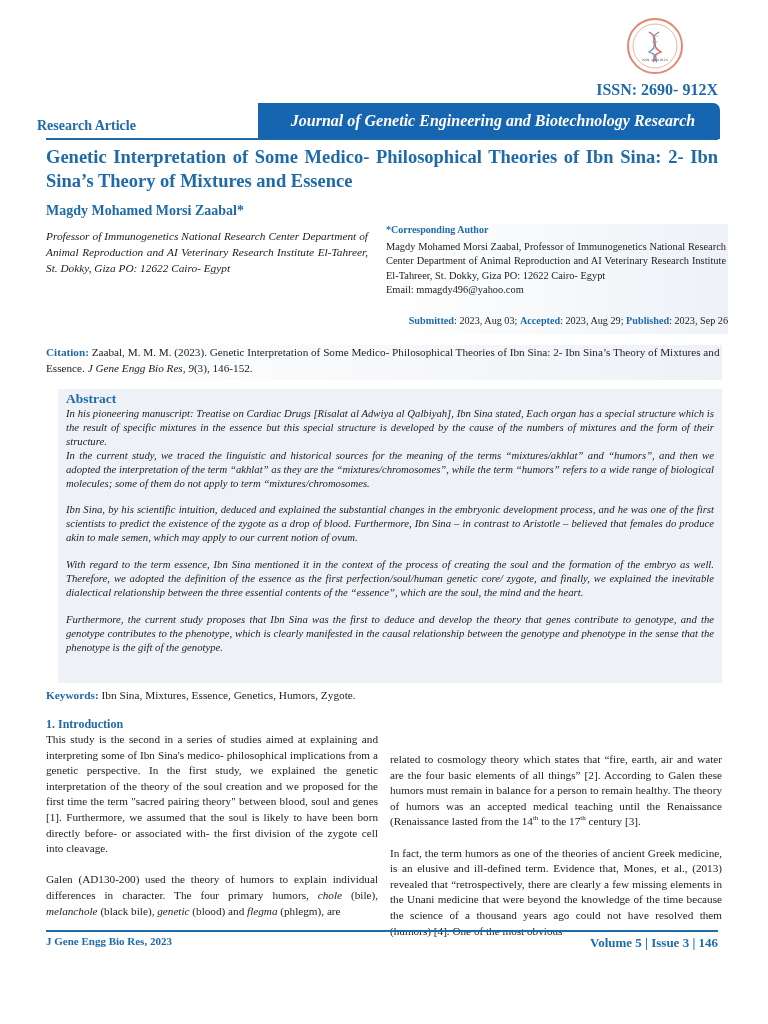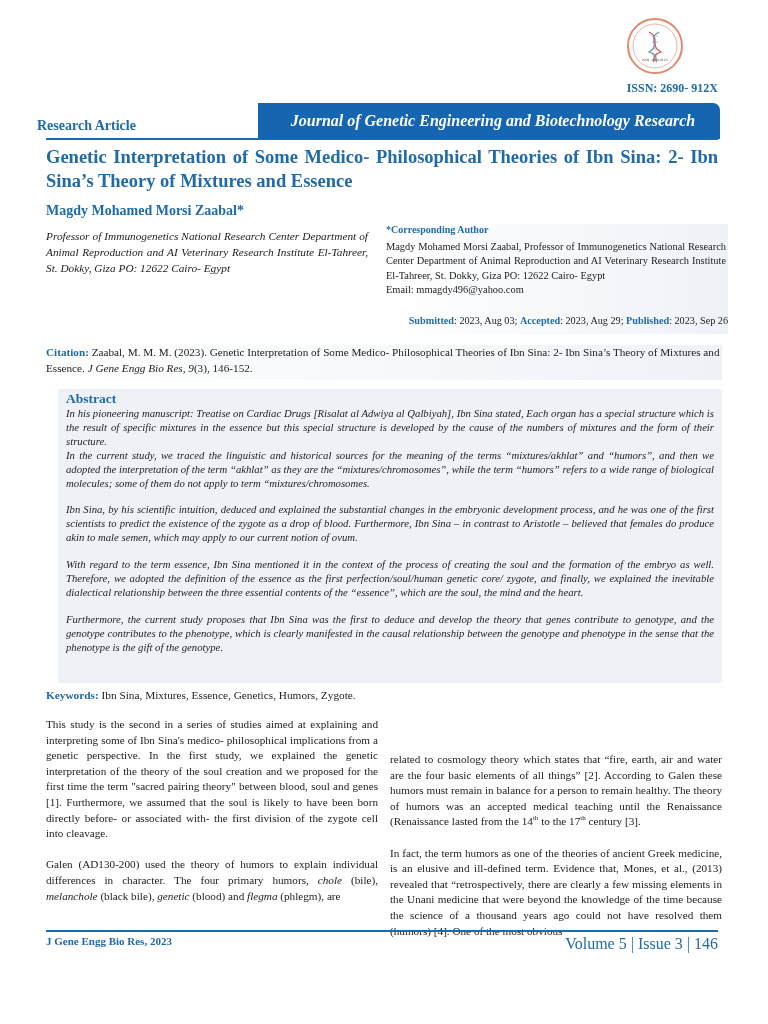--- a/index.html
+++ b/index.html
@@ -9,21 +9,21 @@
     
     .logo {
       position: absolute; left: 627px; top: 18px; width: 56px; height: 56px;
       border: 2px solid #e08a70; border-radius: 50%; background: #fff;
       display: flex; align-items: center; justify-content: center;
     }
     .logo svg { width: 48px; height: 48px; }
 
     .issn {
       position: absolute; right: 50px; top: 81px;
-      font-size: 12px; font-weight: bold; color: #1f6aa8;
+      font-size: 16px; font-weight: bold; color: #1f6aa8;
     }
 
     
     .research-article {
       position: absolute; left: 37px; top: 118px;
       font-size: 14px; font-weight: bold; color: #1f6aa8;
     }
     .header-rule {
       position: absolute; left: 46px; right: 50px; top: 138px; height: 2px; background: #1f6aa8;
     }
@@ -83,21 +83,21 @@
 
     .col { position: absolute; width: 332px; font-size: 11.2px; line-height: 15.6px; color: #222; text-align: justify; }
     .col-left { left: 46px; top: 717px; }
     .col-right { left: 390px; top: 719px; margin-top: 33px; }
     .section-heading { font-size: 12px; font-weight: bold; color: #1f6aa8; line-height: 15px; }
     .col p.gap { margin-top: 15.6px; }
     sup { font-size: 7px; line-height: 0; }
 
     .footer-rule { position: absolute; left: 46px; right: 50px; top: 930px; height: 1.5px; background: #1f6aa8; }
     .footer-left { position: absolute; left: 46px; top: 935px; font-size: 11px; font-weight: bold; color: #1f6aa8; }
-    .footer-right { position: absolute; right: 50px; top: 935px; font-size: 16px; font-weight: normal; color: #1f6aa8; }
+    .footer-right { position: absolute; right: 50px; top: 935px; font-size: 13px; font-weight: bold; color: #1f6aa8; }
   </style>
 </head>
 <body>
 
 <div class="logo">
   <svg viewBox="0 0 48 48">
     <circle cx="24" cy="24" r="22" fill="none" stroke="#e6a08a" stroke-width="0.8"></circle>
     <path d="M18 10 C30 16, 18 24, 30 30 C18 34, 26 38, 22 40" fill="none" stroke="#d9534f" stroke-width="1.3"></path>
     <path d="M28 10 C16 16, 30 24, 18 30 C30 34, 22 38, 26 40" fill="none" stroke="#6a8fb8" stroke-width="1.3"></path>
     <line x1="20" y1="14" x2="27" y2="14" stroke="#999" stroke-width="0.6"></line>
@@ -141,20 +141,21 @@
   <p class="abstract-para gap"> Ibn Sina, by his scientific intuition, deduced and explained the substantial changes in the embryonic development process, and he was one of the first scientists to predict the existence of the zygote as a drop of blood.  Furthermore, Ibn Sina – in contrast to Aristotle – believed that females do produce akin to male semen, which may apply to our current notion of ovum.</p>
   <p class="abstract-para gap">With regard to the term essence, Ibn Sina mentioned it in the context of the process of creating the soul and the formation of the embryo as well. Therefore, we adopted the definition of the essence as the first perfection/soul/human genetic core/ zygote, and finally, we explained the inevitable dialectical relationship between the three essential contents of the “essence”, which are the soul, the mind and the heart.</p>
   <p class="abstract-para gap">Furthermore, the current study proposes that Ibn Sina was the first to deduce and develop the theory that genes contribute to genotype, and the genotype contributes to the phenotype, which is clearly manifested in the causal relationship between the genotype and phenotype in the sense that the phenotype is the gift of the genotype.</p>
 </div>
 
 <div class="keywords">
   <span class="lbl">Keywords:</span><span> Ibn Sina, Mixtures, Essence, Genetics, Humors, Zygote.</span>
 </div>
 
 <div class="col col-left">
+  <div class="section-heading">1. Introduction</div>
   <p>This study is the second in a series of studies aimed at explaining and interpreting some of Ibn Sina's medico- philosophical implications from a genetic perspective. In the first study, we explained the genetic interpretation of the theory of the soul creation and we proposed for the first time the term "sacred pairing theory" between blood, soul and genes [1]. Furthermore, we assumed that the soul is likely to have been born directly before- or associated with- the first division of the zygote cell into cleavage.</p>
   <p class="gap">
     <span>Galen (AD130-200) used the theory of humors to explain individual differences in character. The four primary humors, </span><i>chole</i><span> (bile), </span><i>melanchole</i><span> (black bile), </span><i>genetic</i><span> (blood) and </span><i>flegma</i><span> (phlegm), are</span>
   </p>
 </div>
 
 <div class="col col-right">
   <p>
     <span>related to cosmology theory which states that “fire, earth, air and water are the four basic elements of all things” [2]. According to Galen these humors must remain in balance for a person to remain healthy. The theory of humors was an accepted medical teaching until the Renaissance (Renaissance lasted from the 14</span><sup>th</sup><span> to the 17</span><sup>th</sup><span> century [3].</span>
   </p>

